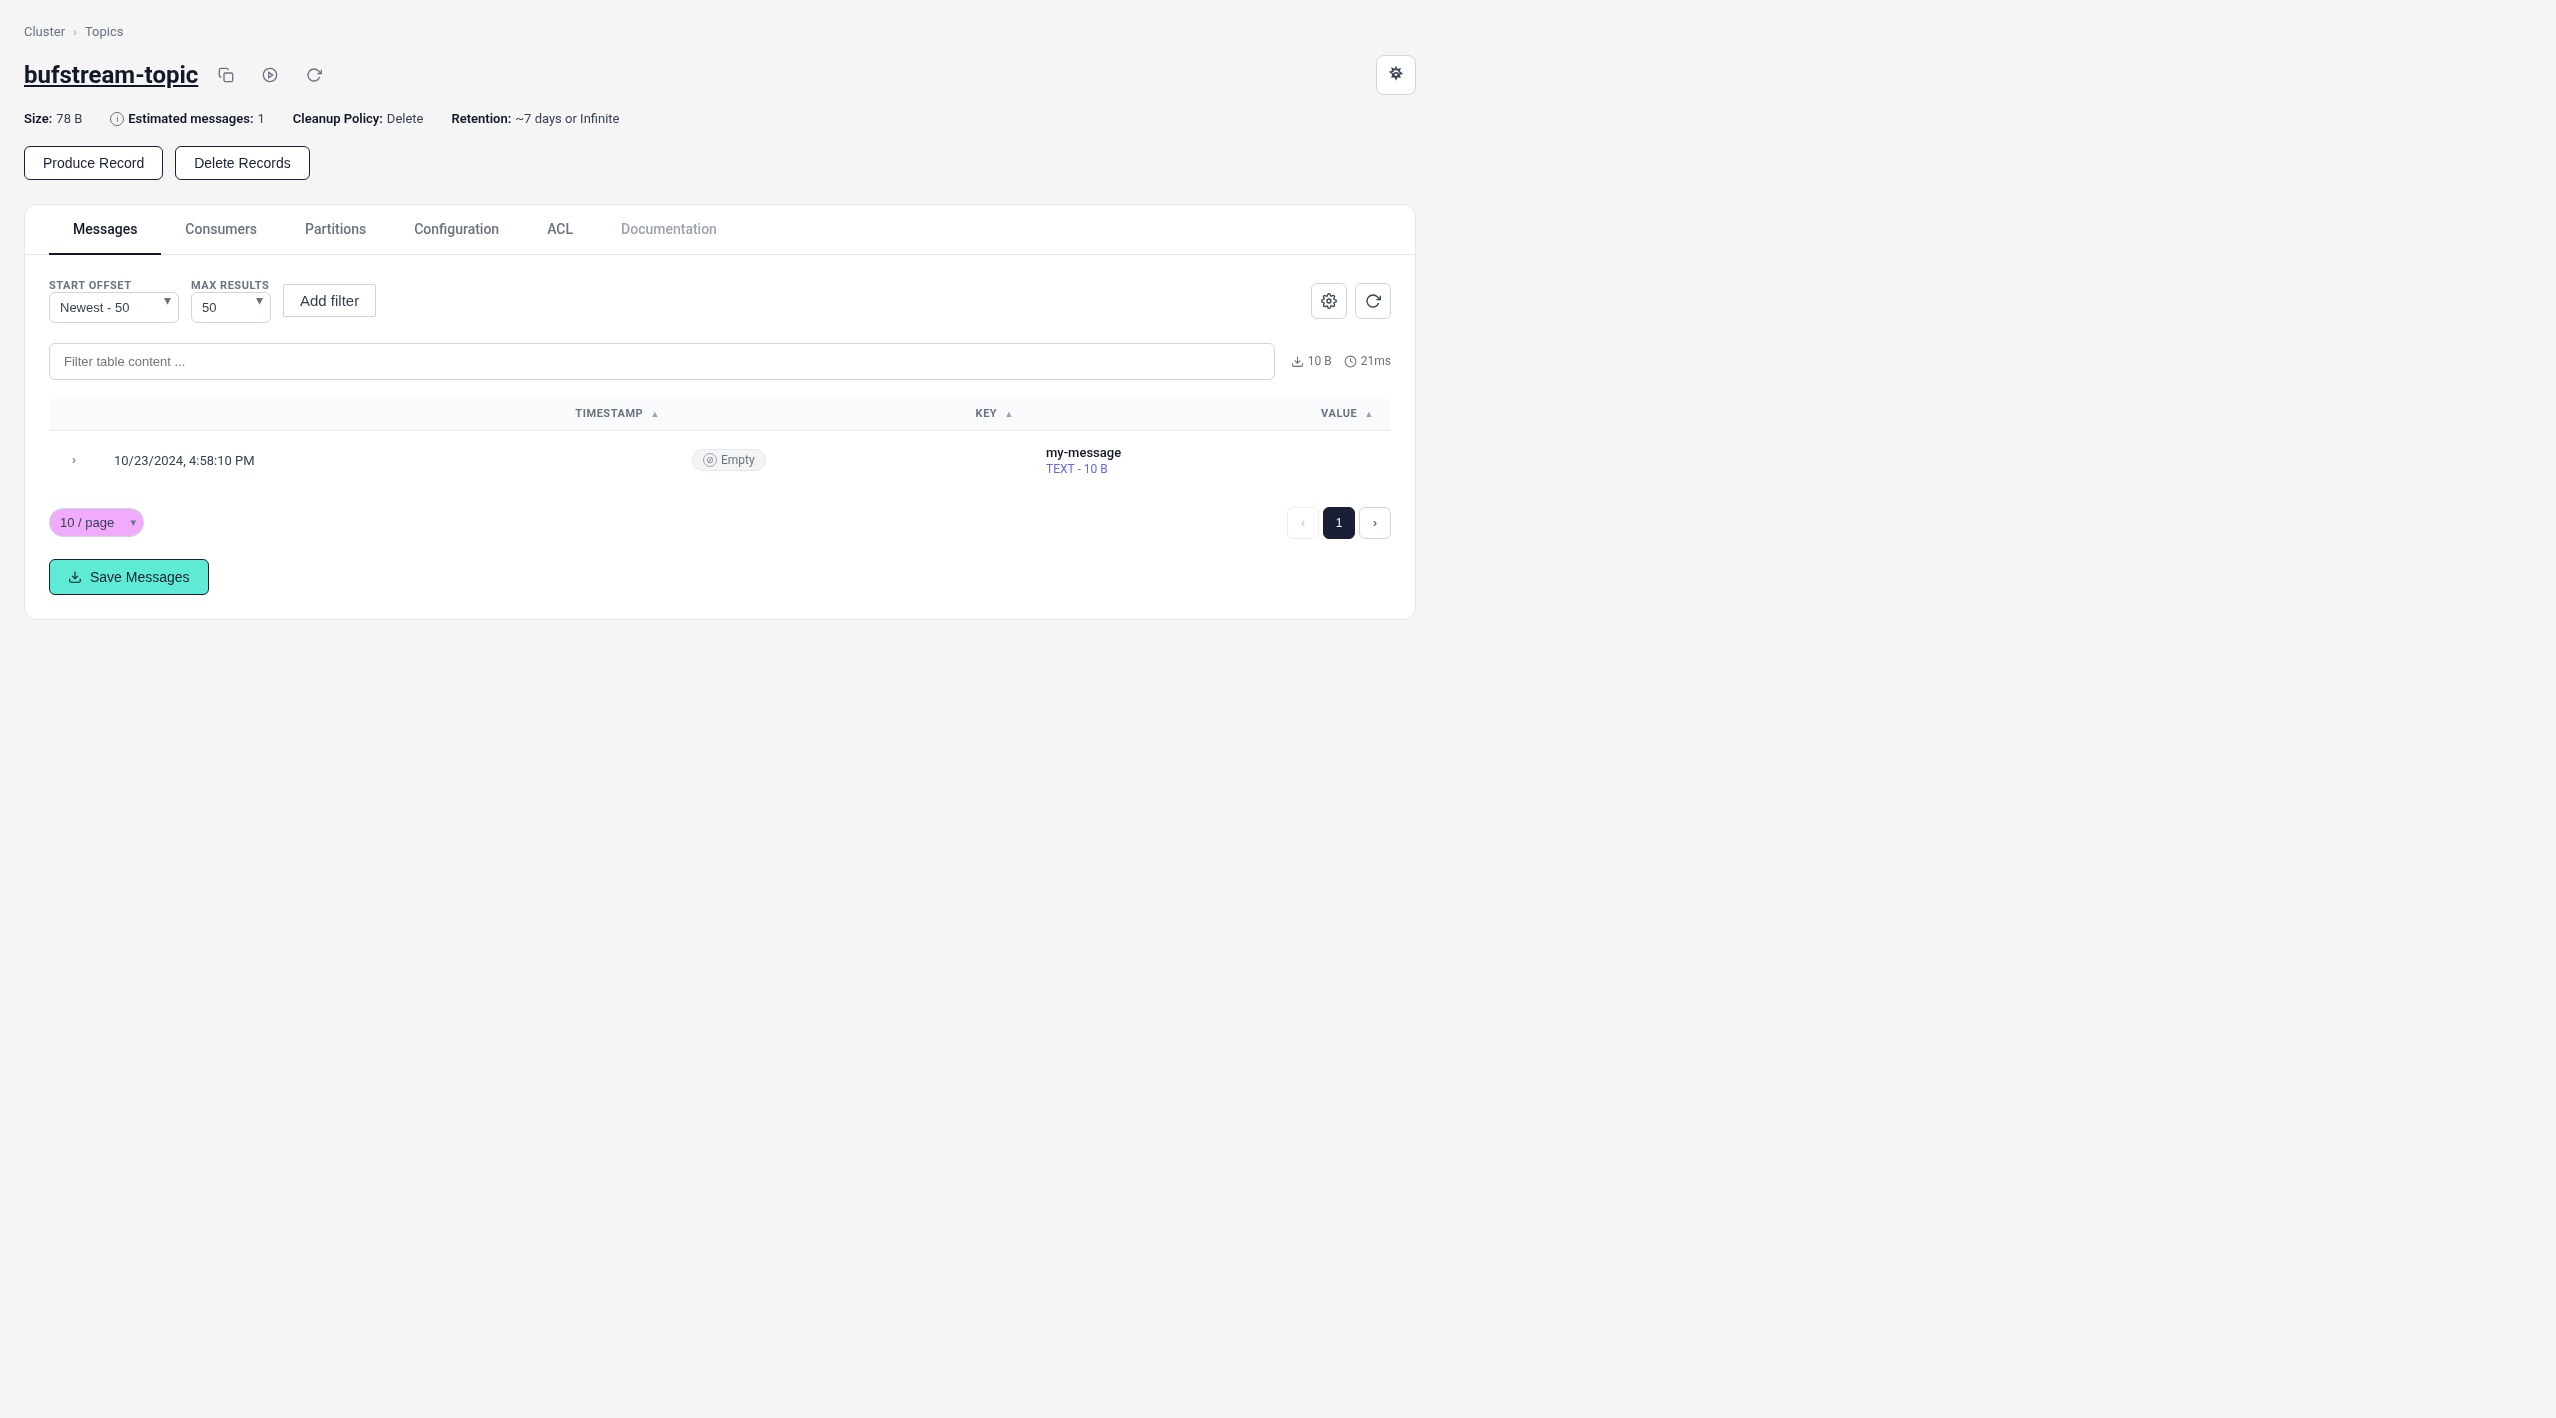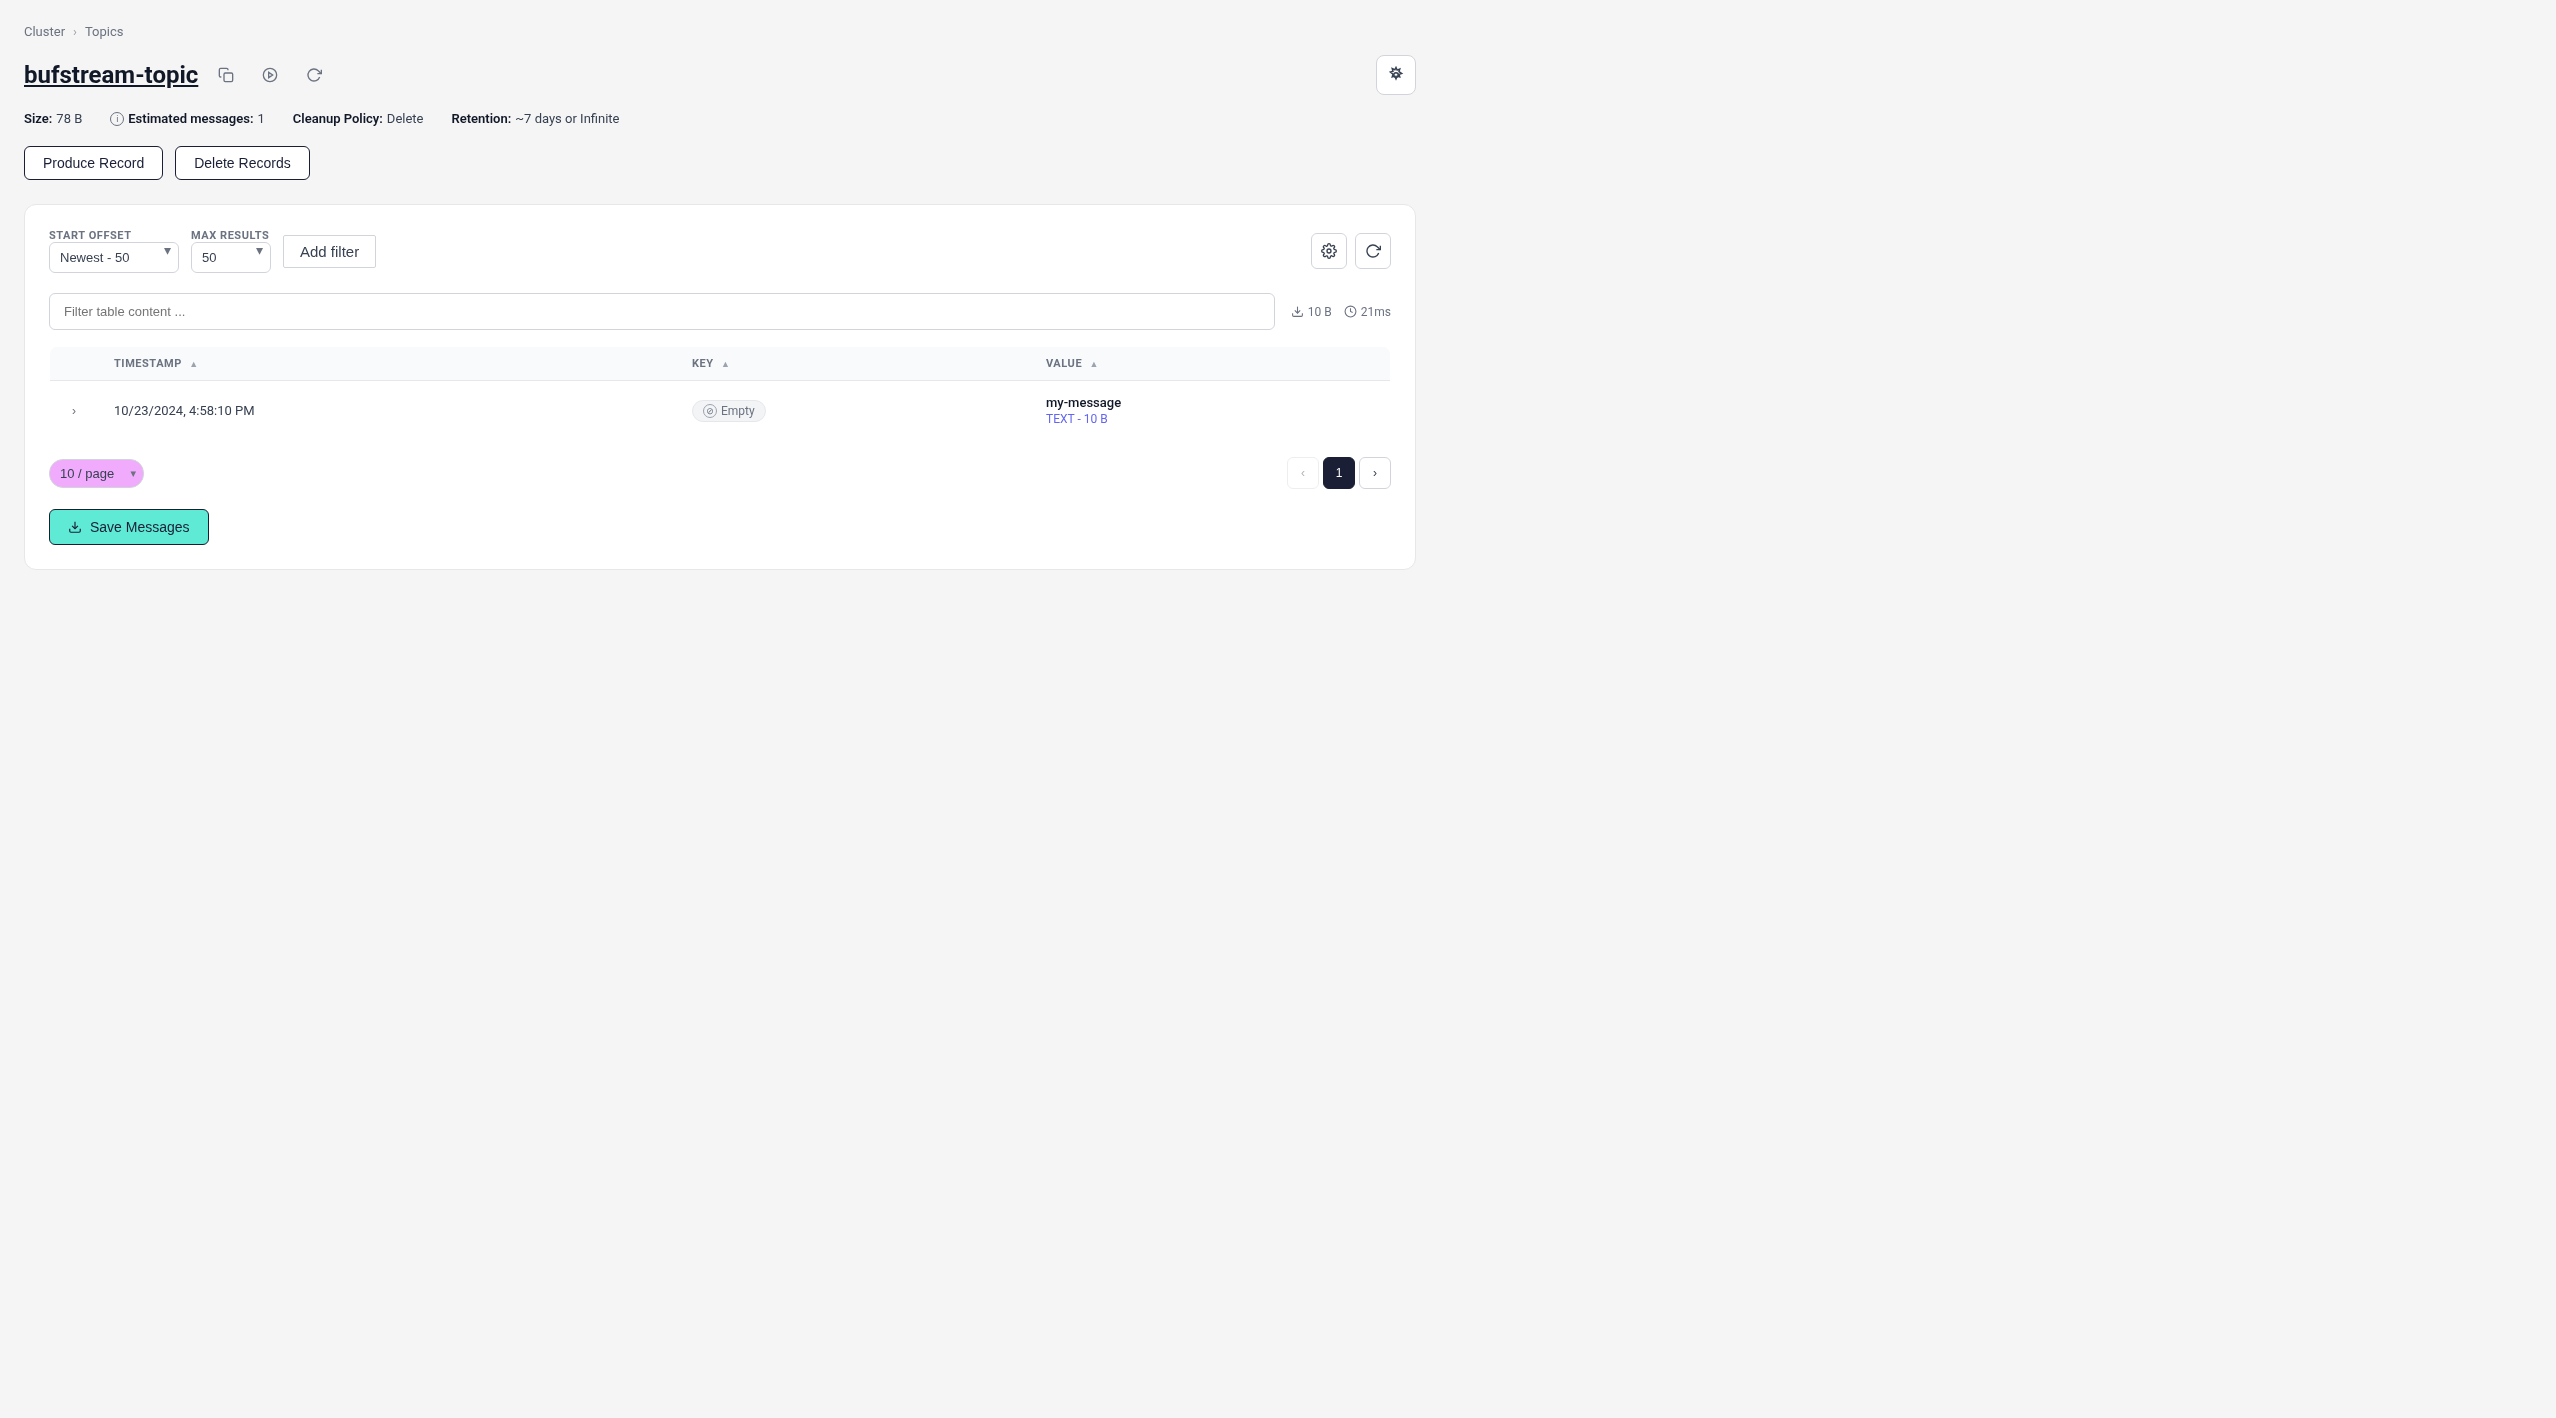--- a/index.html
+++ b/index.html
@@ -253,21 +253,21 @@
       width: 100%;
       border-collapse: collapse;
       border: 1.5px solid #e5e7eb;
       border-radius: 8px;
       overflow: hidden;
       margin-bottom: 16px;
     }
     .data-table th {
       background: #f9fafb;
       padding: 10px 16px;
-      text-align: left;
+      text-align: right;
       font-size: 11px;
       font-weight: 700;
       color: #6b7280;
       text-transform: uppercase;
       letter-spacing: 0.05em;
       border-bottom: 1.5px solid #e5e7eb;
     }
     .data-table th .sort-icon {
       display: inline-block;
       margin-left: 4px;
@@ -448,20 +448,28 @@
     </div>
   </div>
 
   <div class="action-buttons">
     <button class="btn-outline">Produce Record</button>
     <button class="btn-outline">Delete Records</button>
   </div>
 
   <div class="main-card">
 
+    <div class="tabs">
+      <div class="tab active">Messages</div>
+      <div class="tab">Consumers</div>
+      <div class="tab">Partitions</div>
+      <div class="tab">Configuration</div>
+      <div class="tab">ACL</div>
+      <div class="tab disabled">Documentation</div>
+    </div>
 
     <div class="tab-content">
 
       <div class="filters-row">
         <div>
           <div class="filter-label">START OFFSET</div>
           <div class="select-wrapper">
             <select class="filter-select">
               <option>Newest - 50</option>
               <option>Oldest</option>

